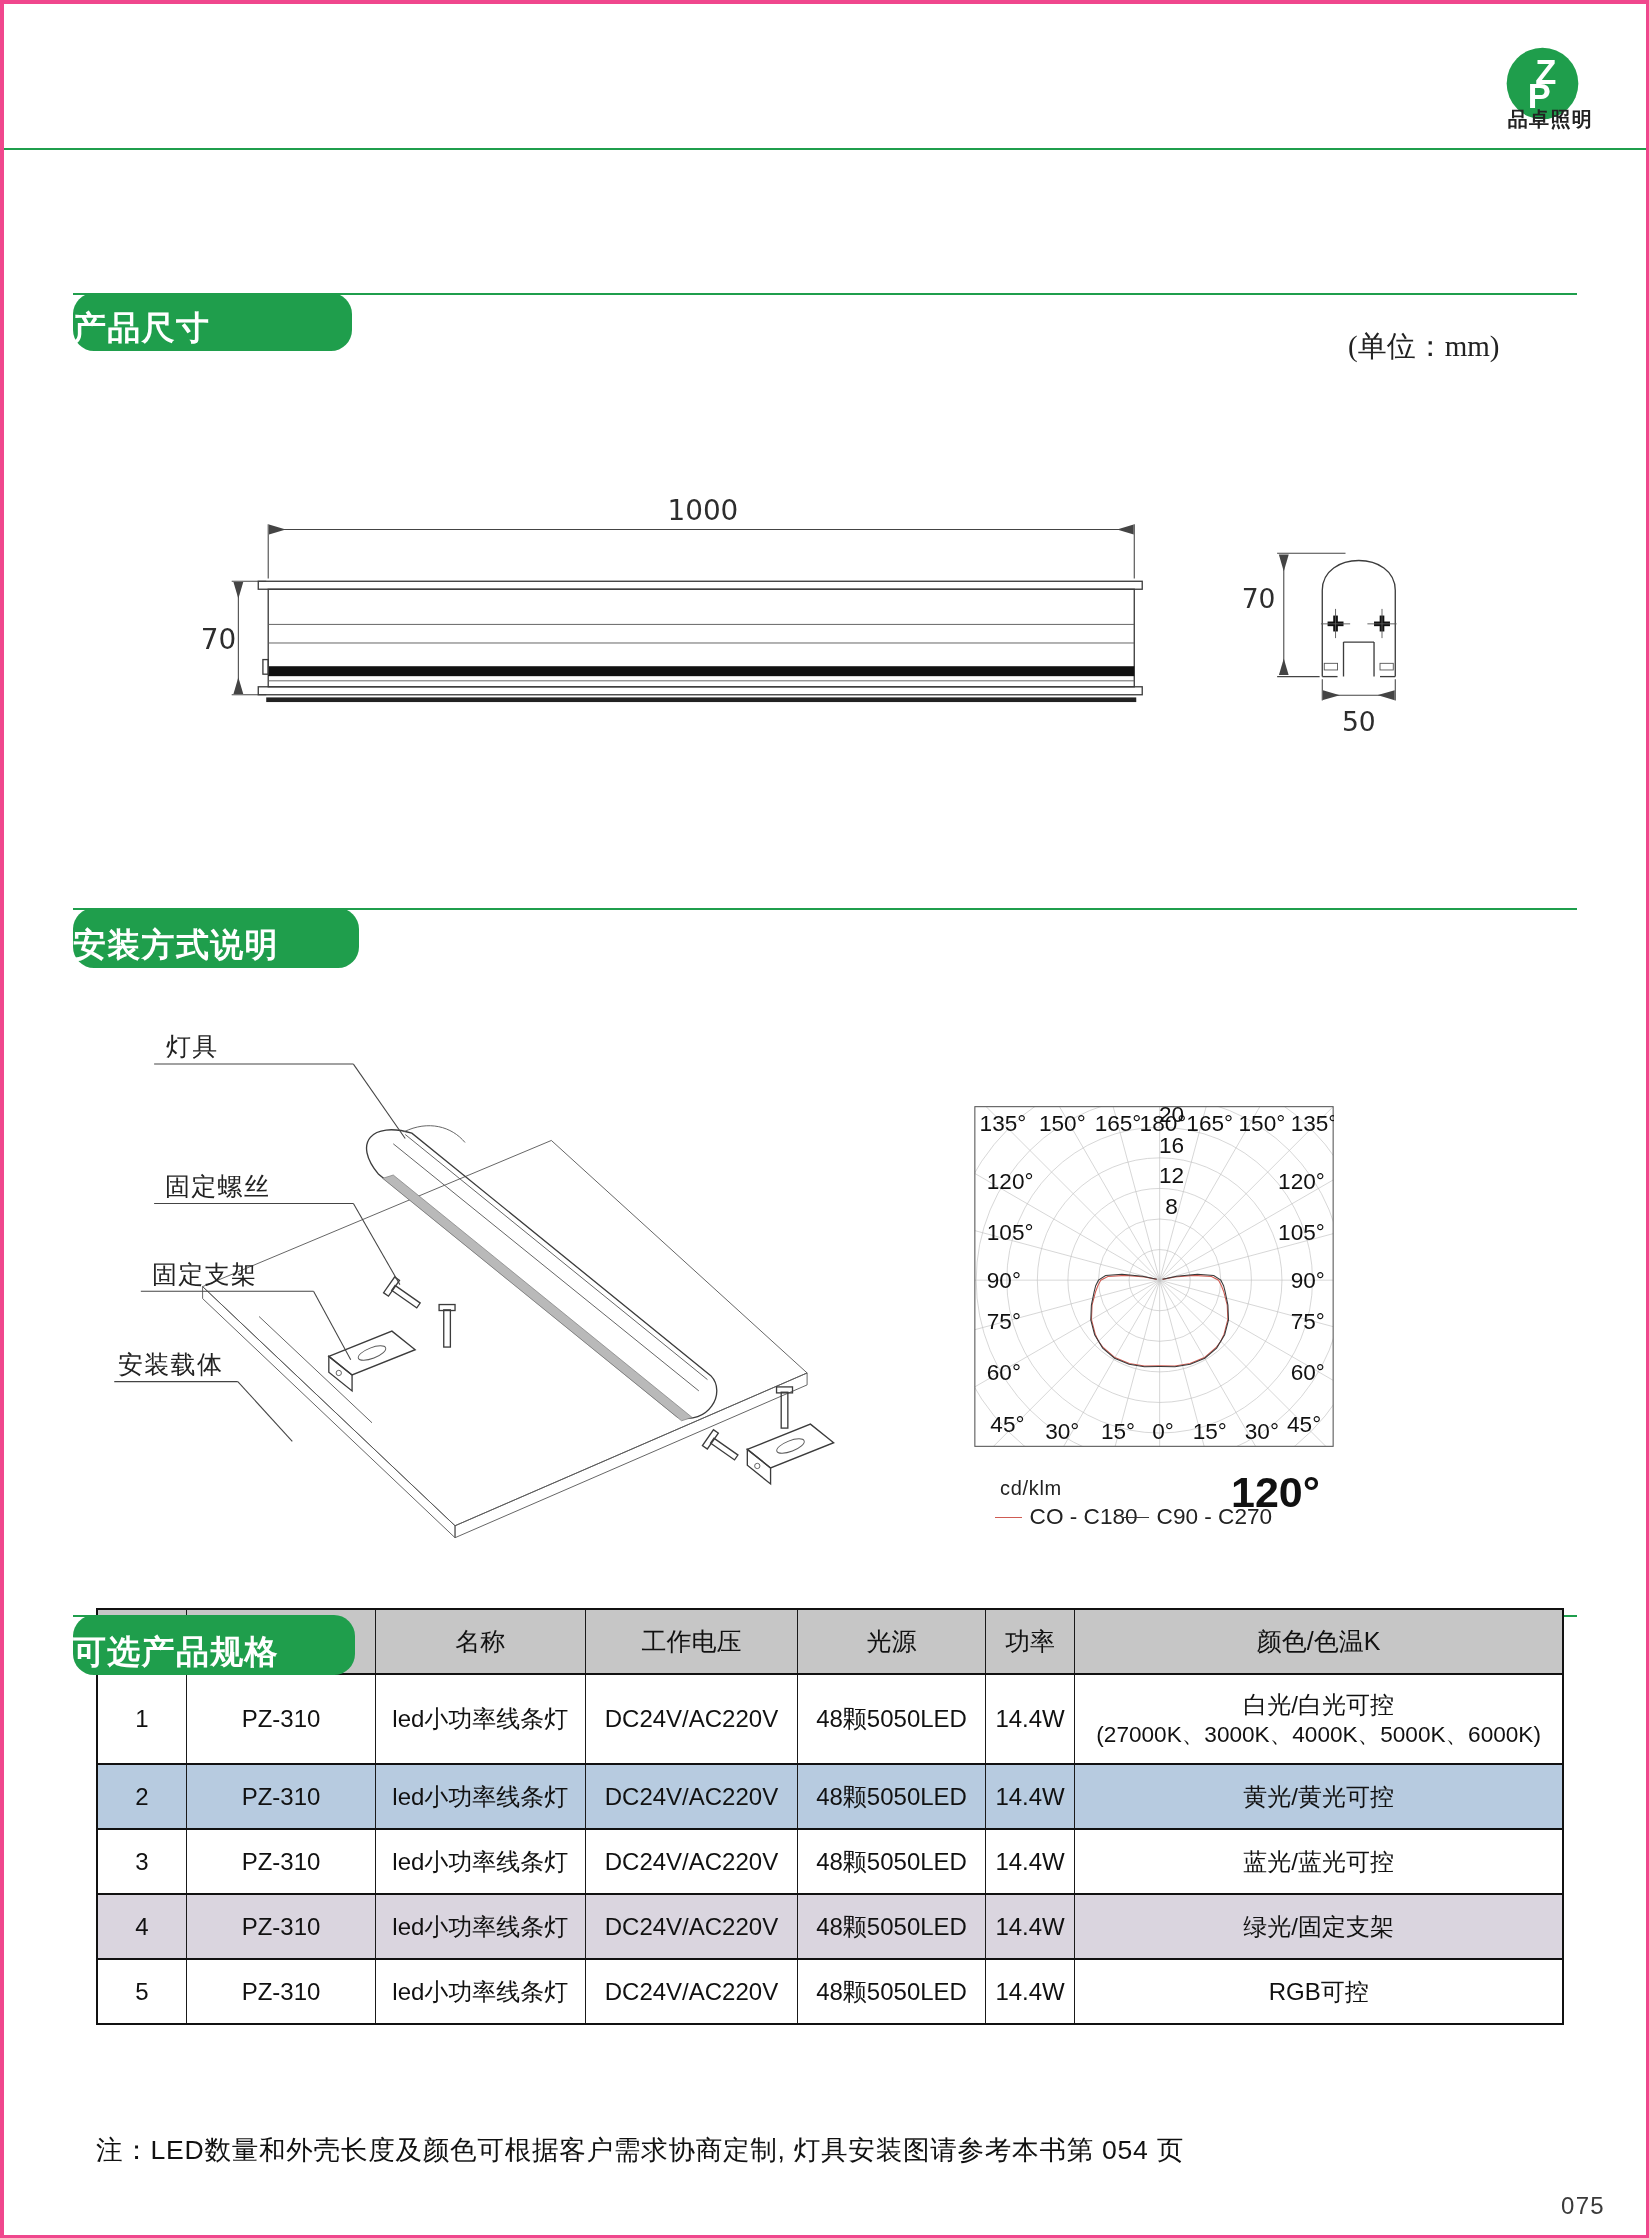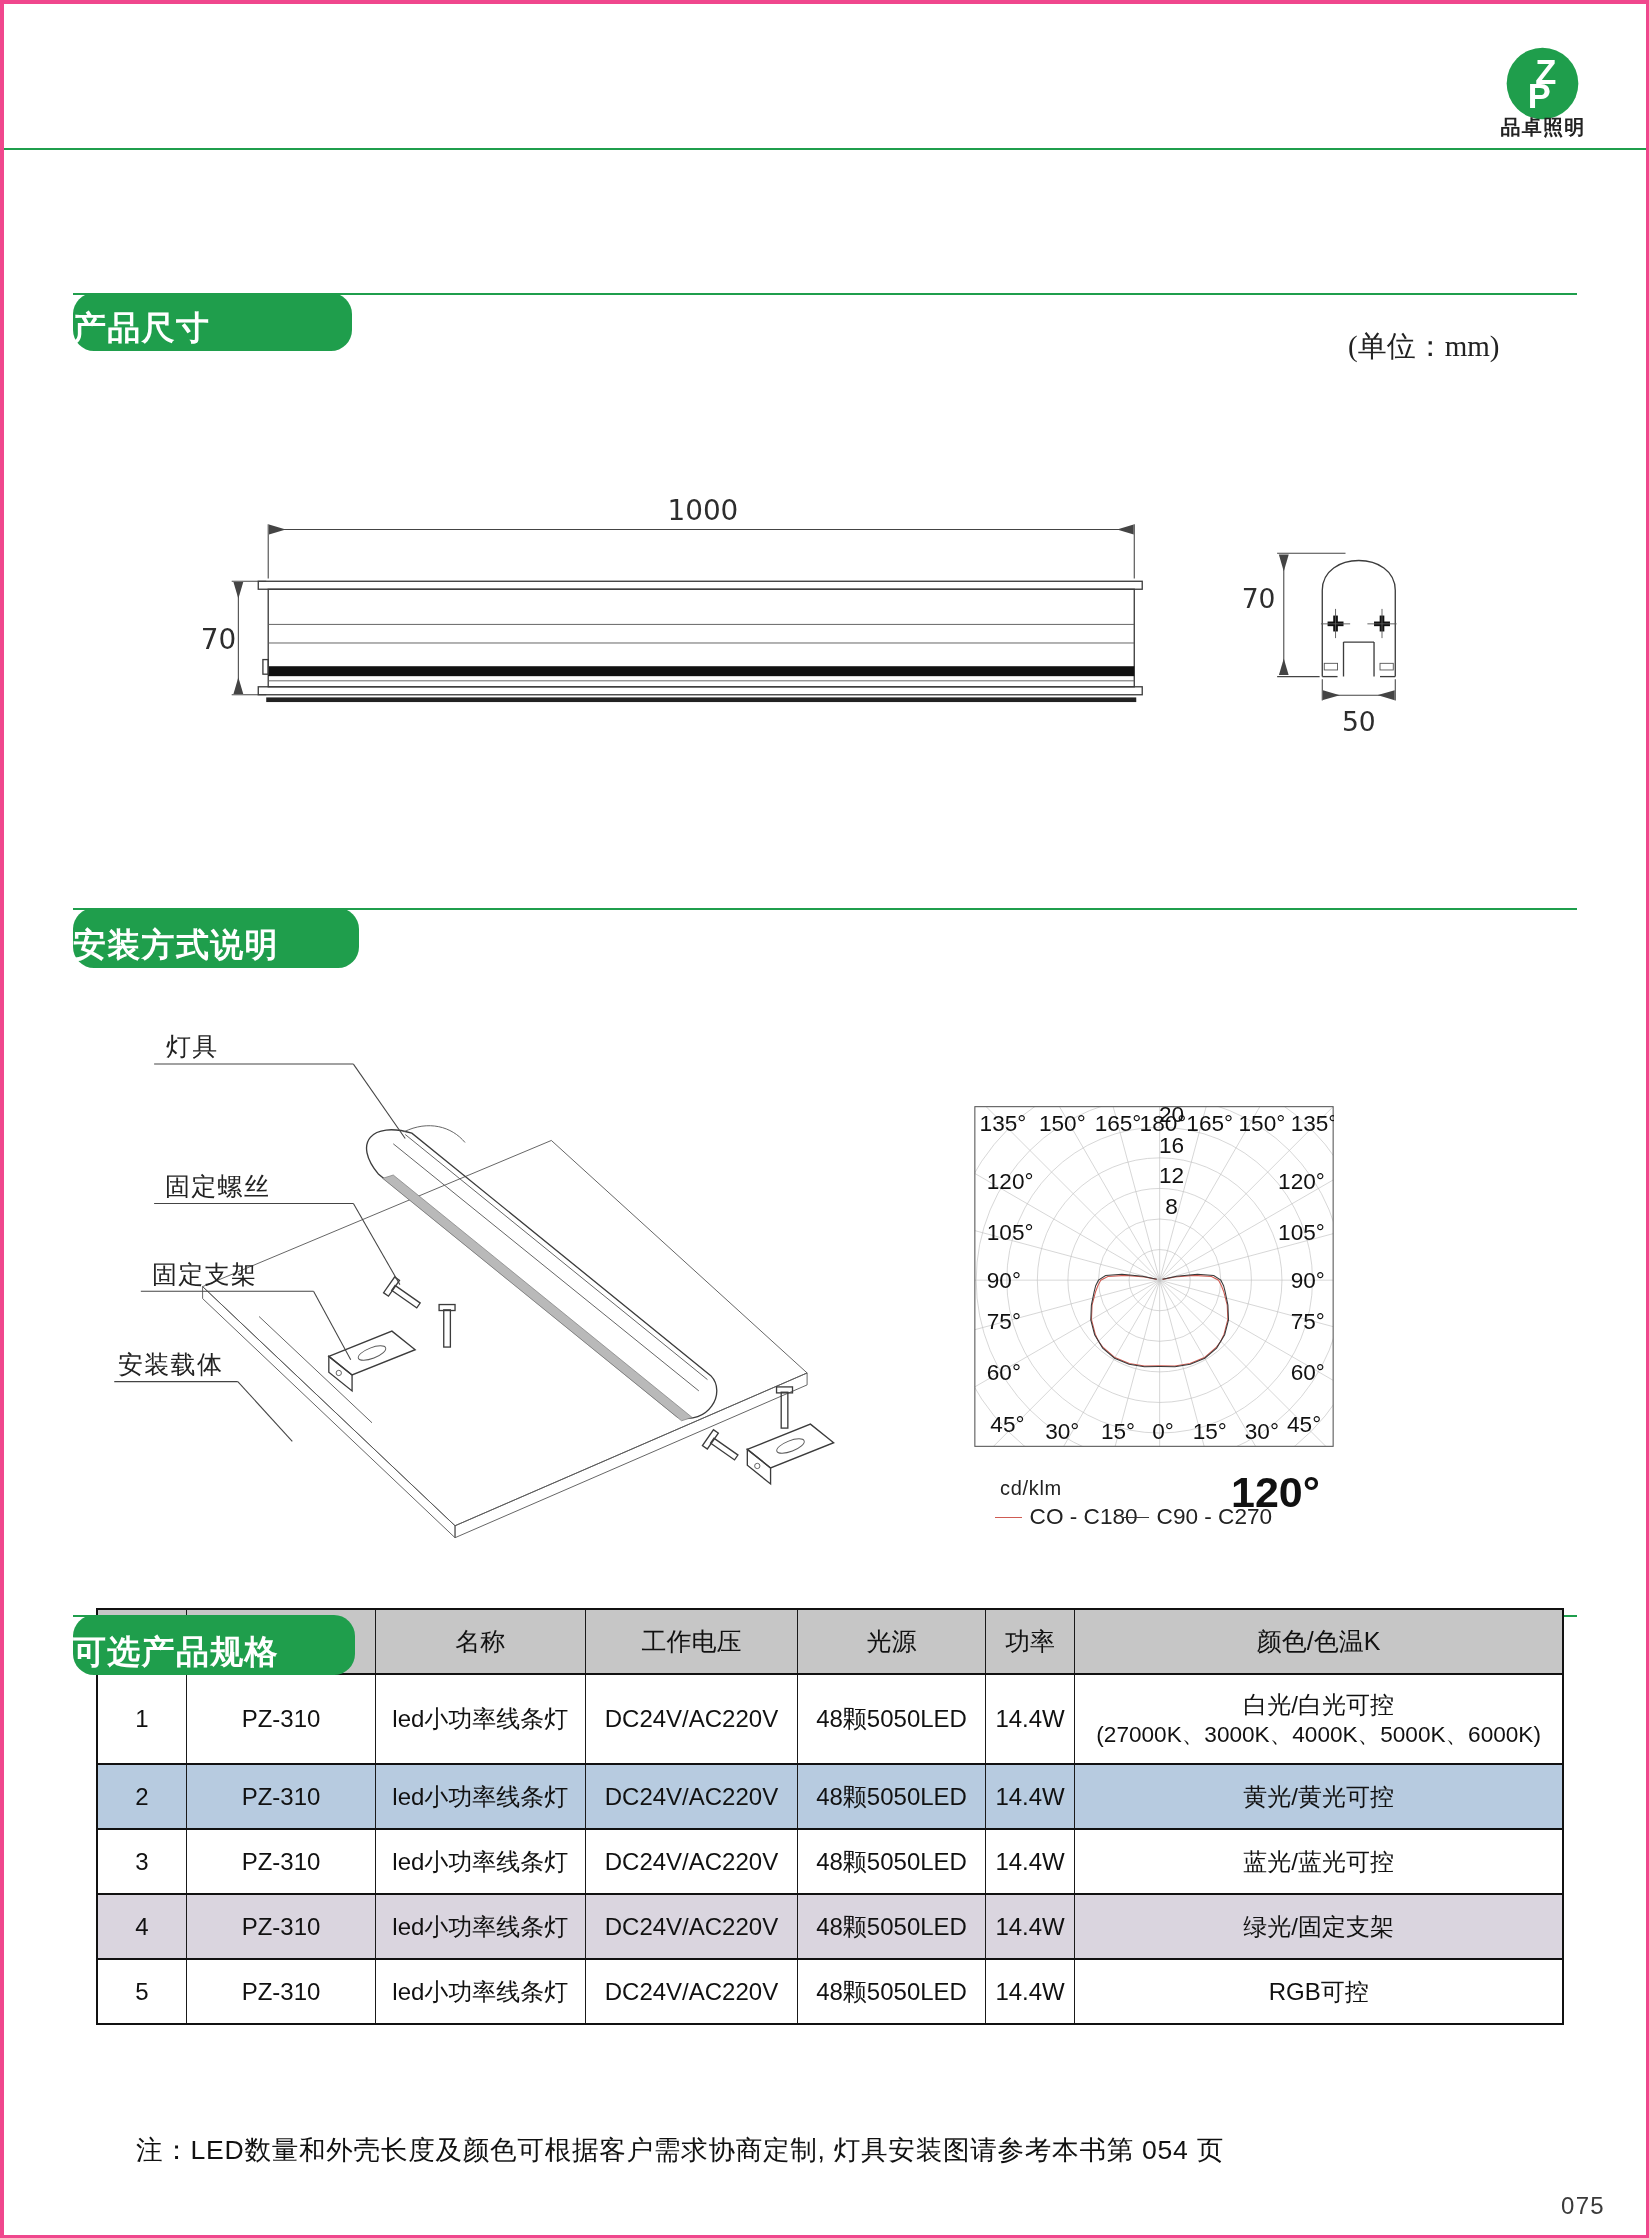--- a/index.html
+++ b/index.html
@@ -23,27 +23,27 @@
               table-layout:fixed;font-size:24px;color:#111;}
   #spec-table td{border:1px solid #1a1a1a;text-align:center;vertical-align:middle;padding:0 4px;}
   #spec-table tr.hdr td{background:#c6c6c6;height:63px;font-size:25px;border-top:2.3px solid #111;border-bottom:2px solid #111;}
   #spec-table tr.hdr td:first-child{border-left:2.3px solid #111;}
   #spec-table tr.hdr td:last-child{border-right:2.3px solid #111;}
   #spec-table td:first-child{border-left:2.3px solid #111;}
   #spec-table td:last-child{border-right:2.3px solid #111;}
   #spec-table tr.last td{border-bottom:2.3px solid #111;}
   #spec-table tr.hl td{border-top:2.3px solid #111;border-bottom:2.3px solid #111;}
   .sub{font-size:22.6px;display:block;line-height:1.25;}
-  .note{position:absolute;left:96px;top:2132px;font-size:26.6px;color:#111;letter-spacing:0.7px;margin-left:40px;}
+  .note{position:absolute;left:96px;top:2132px;font-size:26.6px;color:#111;letter-spacing:0.7px;}
   .pagenum{position:absolute;left:1561px;top:2192px;font-size:24px;color:#3a3a3a;letter-spacing:1.3px;}
   .legend{position:absolute;font-size:22.6px;color:#222;display:flex;align-items:center;}
   .legend .seg{display:inline-block;width:26.6px;height:0;border-top:1.3px solid;margin-right:8px;}
   .beam{position:absolute;font-size:43px;font-weight:700;color:#111;}
   .cdklm{position:absolute;font-size:20px;color:#222;letter-spacing:0.7px;}
-  .logo-text{position:absolute;left:1493px;top:114px;width:100px;text-align:center;
+  .logo-text{position:absolute;left:1493px;top:106px;width:100px;text-align:right;
              font-size:20px;font-weight:700;color:#222;letter-spacing:1.3px;}
 </style>
 </head>
 <body>
 
 <div id="page">
   <div id="frame"></div>
 
   <div class="greenline" style="left:4px;top:148px;width:1642px;"></div>
 

